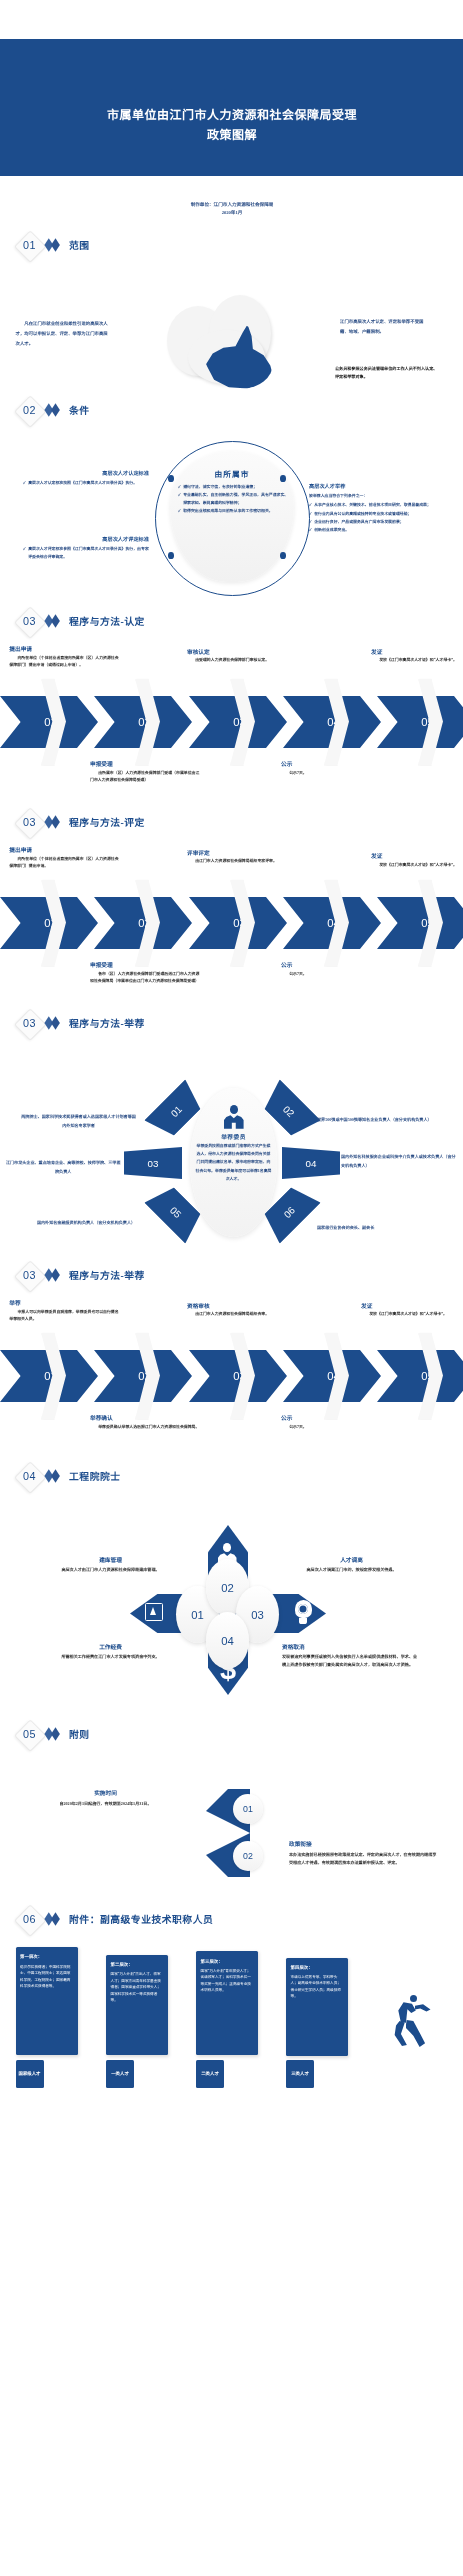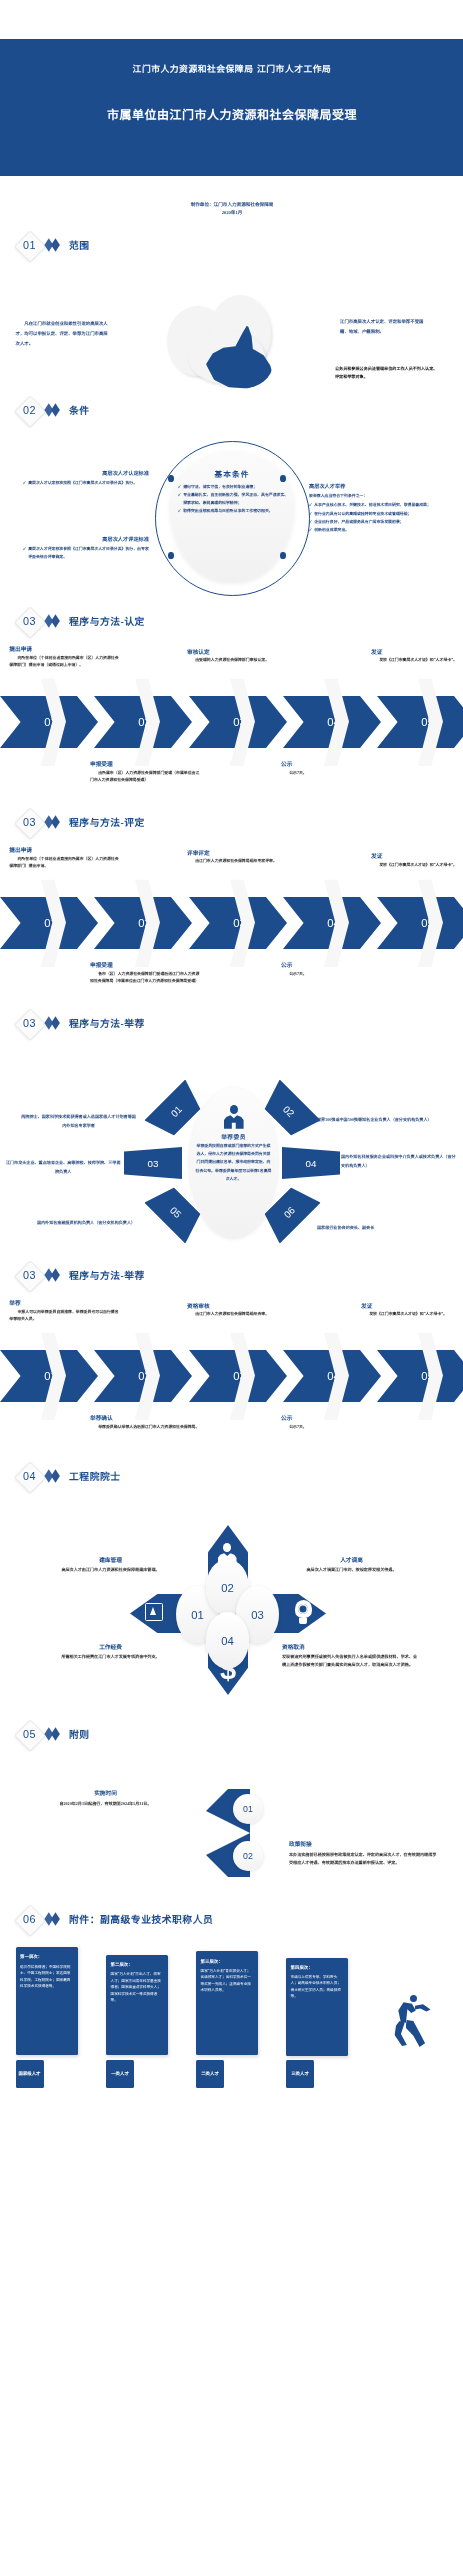--- a/index.html
+++ b/index.html
@@ -409,23 +409,23 @@
   .runner .ra { position:absolute; left:28px; top:10.3px; width:15.5px;height:11.3px;background:#1c4c8c;
       clip-path: polygon(0 12%, 52% 0, 100% 46%, 74% 64%, 34% 38%, 0 46%); }
 </style>
 </head>
 <body>
 
 <div class="page">
 
   <div class="cover">
     <div class="cover-band"></div>
-    <div class="cover-org">江门市人力资源和社会保障局  江门市人才工作局</div>
     <div class="cover-title">
       <span>市属单位由江门市人力资源和社会保障局受理</span>
+      <span class="l2">政策图解</span>
     </div>
     <div class="cover-meta">
       <div>制作单位：江门市人力资源和社会保障局</div>
       <div>2020年1月</div>
     </div>
   </div>
 
   <div class="sec-head">
     <div class="diamond-num">
       <span>01</span>
@@ -461,21 +461,21 @@
   </div>
 
   <div class="cond">
     <div class="cond-ellipse"></div>
     <div class="cond-inner"></div>
     <div class="cond-dot d1"></div>
     <div class="cond-dot d2"></div>
     <div class="cond-dot d3"></div>
     <div class="cond-dot d4"></div>
 
-    <div class="cond-core-title">基本条件</div>
+    <div class="cond-core-title">由所属市</div>
     <ul class="cond-core-list">
       <li>遵纪守法，诚实守信，有良好的职业道德；</li>
       <li>专业基础扎实，自主创新能力强，学风正派，具有严谨求实、探索求知、崇尚真理的科学精神；</li>
       <li>取得突出业绩和成果与目前所从事的工作密切相关。</li>
     </ul>
 
     <div class="cond-blk b1">
       <div class="h">高层次人才认定标准</div>
       <ul>
           <li>高层次人才认定标准按照《江门市高层次人才目录分类》执行。</li>

